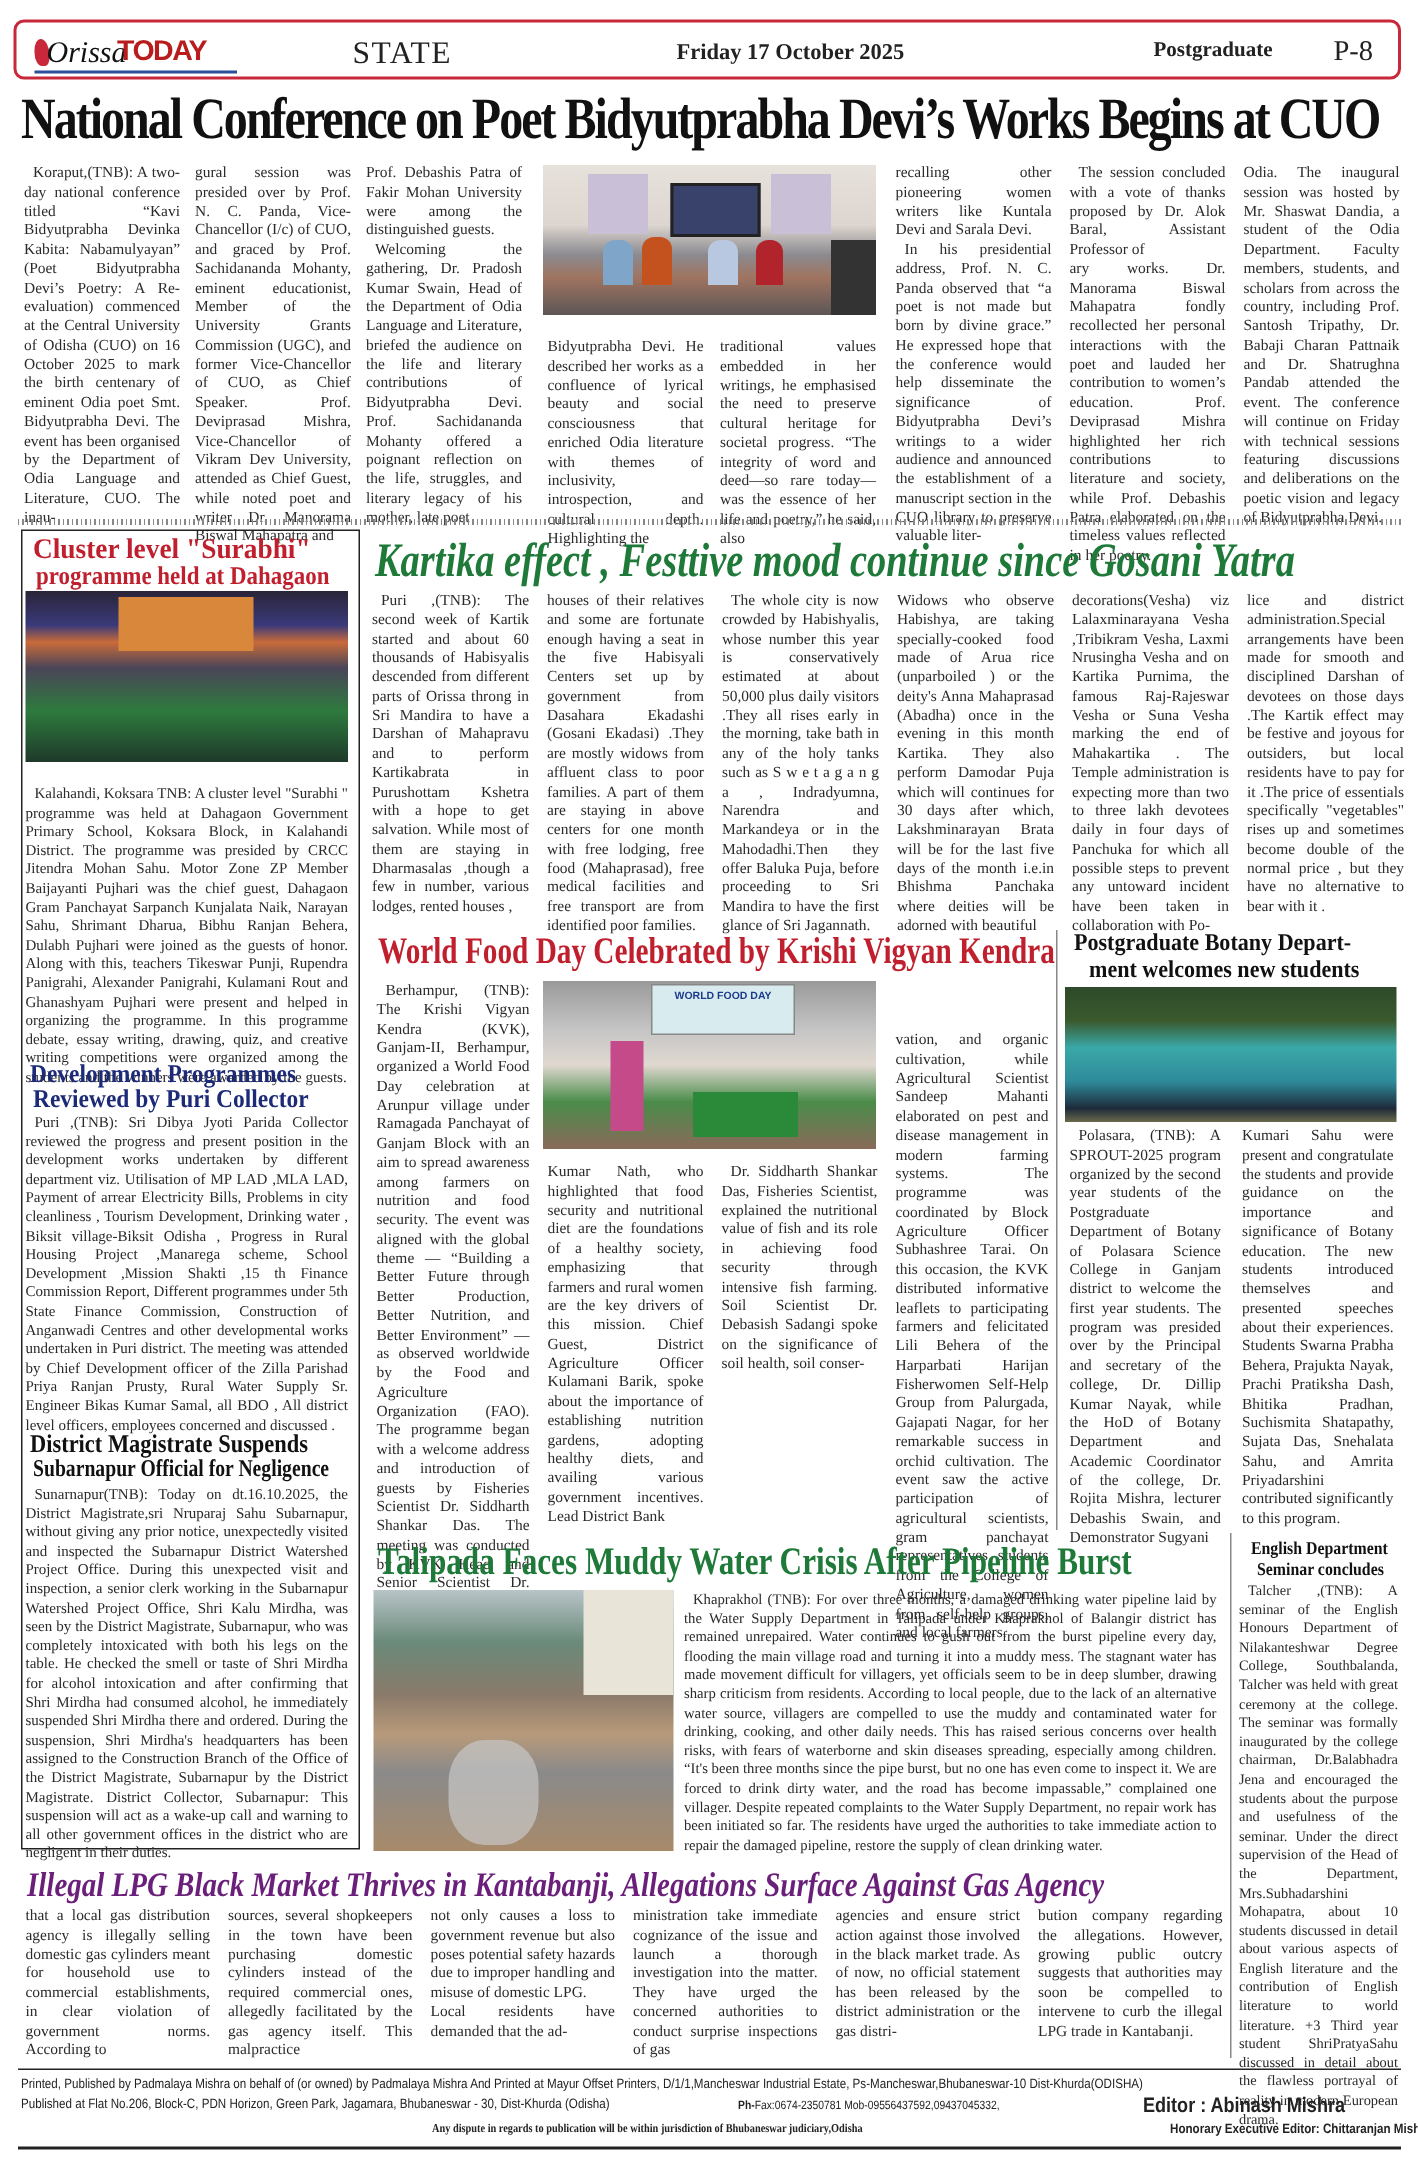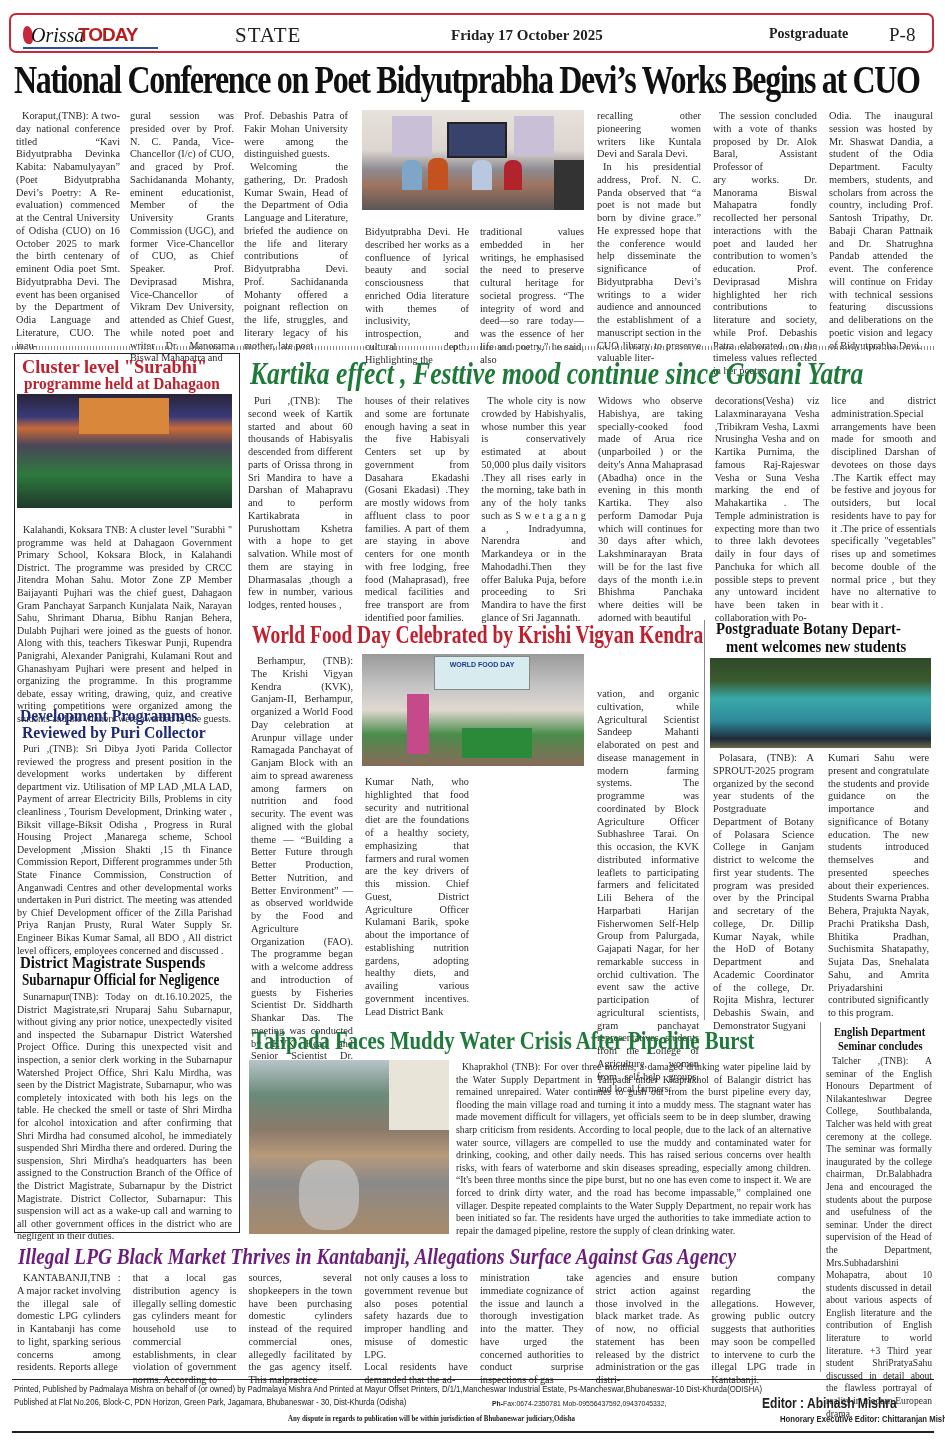--- a/index.html
+++ b/index.html
@@ -142,20 +142,21 @@
 </div>
 <div class="photo" style="left:362px;top:654px;width:222px;height:112px;background:linear-gradient(180deg,#9a9a9a 0%,#c6c6c6 30%,#e0d8d0 50%,#4a8c4a 72%,#8a6a5a 100%)">
   <div style="position:absolute;left:72px;top:2px;width:96px;height:34px;background:#d8ecf0;border:1px solid #888;font:bold 7px 'Liberation Sans',sans-serif;color:#1c3a8a;text-align:center;padding-top:4px">WORLD FOOD DAY</div>
   <div style="position:absolute;left:45px;top:40px;width:22px;height:60px;background:#c44a8a"></div>
   <div style="position:absolute;left:100px;top:74px;width:70px;height:30px;background:#2a8a3a"></div>
 </div>
 <div class="abs" style="left:365px;top:776px;width:104px">
   <p class="p ni">Kumar Nath, who highlighted that food security and nutritional diet are the foundations of a healthy society, emphasizing that farmers and rural women are the key drivers of this mission. Chief Guest, District Agriculture Officer Kulamani Barik, spoke about the importance of establishing nutrition gardens, adopting healthy diets, and availing various government incentives. Lead District Bank</p>
 </div>
 <div class="abs" style="left:481px;top:776px;width:104px">
+  <p class="p">Dr. Siddharth Shankar Das, Fisheries Scientist, explained the nutritional value of fish and its role in achieving food security through intensive fish farming. Soil Scientist Dr. Debasish Sadangi spoke on the significance of soil health, soil conser-</p>
 </div>
 <div class="abs" style="left:597px;top:688px;width:102px">
   <p class="p ni">vation, and organic cultivation, while Agricultural Scientist Sandeep Mahanti elaborated on pest and disease management in modern farming systems. The programme was coordinated by Block Agriculture Officer Subhashree Tarai. On this occasion, the KVK distributed informative leaflets to participating farmers and felicitated Lili Behera of the Harparbati Harijan Fisherwomen Self-Help Group from Palurgada, Gajapati Nagar, for her remarkable success in orchid cultivation. The event saw the active participation of agricultural scientists, gram panchayat representatives, students from the College of Agriculture, women from self-help groups, and local farmers.</p>
 </div>
 
 <div class="vr" style="left:704px;top:620px;height:400px"></div>
 
 <div class="hd" style="left:716px;top:620px;font-size:16px;color:#111;transform:scaleX(.92)">Postgraduate Botany Depart-</div>
 <div class="hd" style="left:726px;top:638px;font-size:16px;color:#111;transform:scaleX(.92)">ment welcomes new students</div>
 <div class="photo" style="left:710px;top:658px;width:221px;height:90px;background:linear-gradient(180deg,#2e4a2a 0%,#3a5a2e 25%,#3aa8a8 45%,#2e8a9a 70%,#1e2a3a 90%,#6a6a4a 100%)"></div>
@@ -178,23 +179,20 @@
 <div class="vr" style="left:820px;top:1022px;height:350px"></div>
 
 <div class="hd" style="left:834px;top:1025px;font-size:12px;color:#111;transform:scaleX(.88)">English Department</div>
 <div class="hd" style="left:838px;top:1039px;font-size:12px;color:#111;transform:scaleX(.88)">Seminar concludes</div>
 <div class="abs" style="left:826px;top:1055px;width:106px">
   <p class="p" style="font-size:9.6px;line-height:12.6px">Talcher ,(TNB): A seminar of the English Honours Department of Nilakanteshwar Degree College, Southbalanda, Talcher was held with great ceremony at the college. The seminar was formally inaugurated by the college chairman, Dr.Balabhadra Jena and encouraged the students about the purpose and usefulness of the seminar. Under the direct supervision of the Head of the Department, Mrs.Subhadarshini Mohapatra, about 10 students discussed in detail about various aspects of English literature and the contribution of English literature to world literature. +3 Third year student ShriPratyaSahu discussed in detail about the flawless portrayal of reality in modern European drama.</p>
 </div>
 
 <div class="hd" style="left:18px;top:1244px;font-size:23px;font-style:italic;color:#6a1f7a;transform:scaleX(.84)">Illegal LPG Black Market Thrives in Kantabanji, Allegations Surface Against Gas Agency</div>
 <div class="cols" style="left:17px;top:1272px;width:798px">
-  <div class="c">
-      <p class="p">KANTABANJI,TNB : A major racket involving the illegal sale of domestic LPG cylinders in Kantabanji has come to light, sparking serious concerns among residents. Reports allege</p>
-    </div>
   <div class="c">
       <p class="p ni">that a local gas distribution agency is illegally selling domestic gas cylinders meant for household use to commercial establishments, in clear violation of government norms. According to</p>
     </div>
   <div class="c">
       <p class="p ni">sources, several shopkeepers in the town have been purchasing domestic cylinders instead of the required commercial ones, allegedly facilitated by the gas agency itself. This malpractice</p>
     </div>
   <div class="c">
       <p class="p ni" style="white-space:pre-line">not only causes a loss to government revenue but also poses potential safety hazards due to improper handling and misuse of domestic LPG.
 Local residents have demanded that the ad-</p>
     </div>

